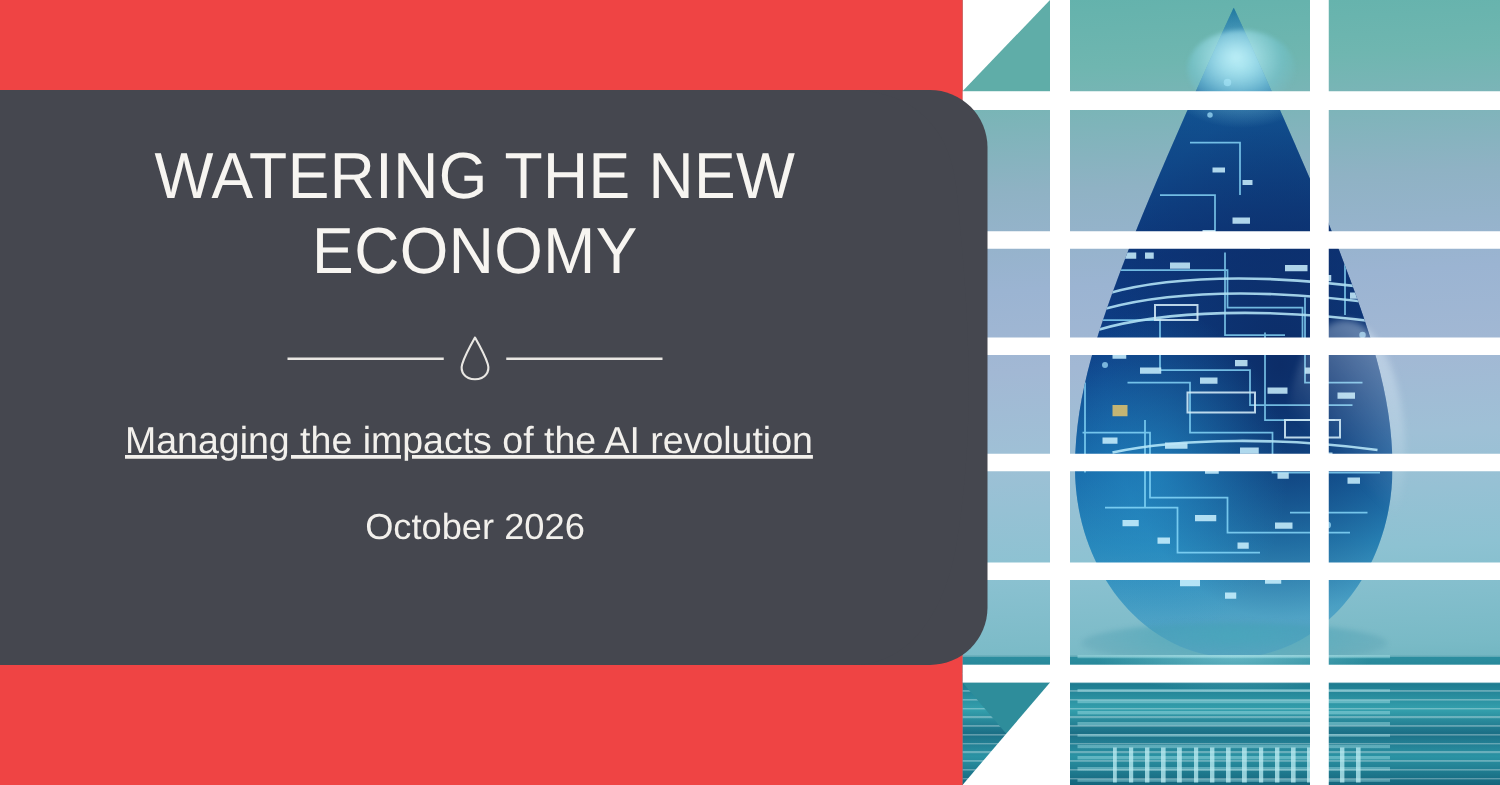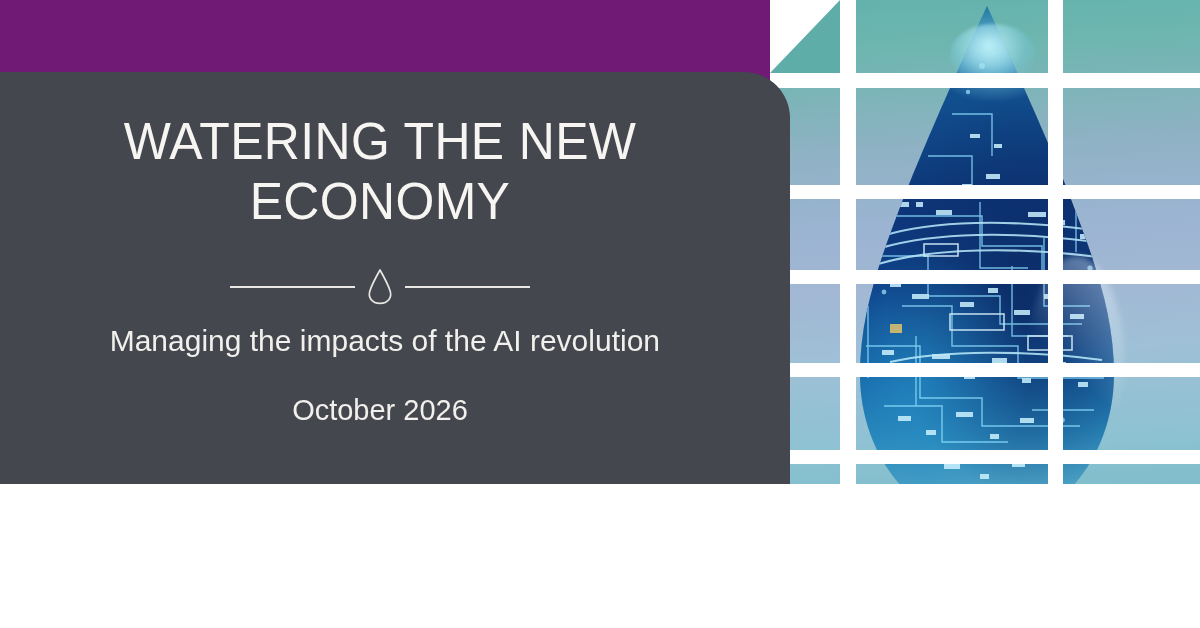--- a/index.html
+++ b/index.html
@@ -4,21 +4,21 @@
 <title>Watering the New Economy</title>
 <style>
   * { margin:0; padding:0; box-sizing:border-box; }
   html,body { background:#ffffff; }
   body {
     width:1200px; height:628px;
     font-family:"Liberation Sans","DejaVu Sans",sans-serif;
     overflow:hidden; position:relative;
   }
 
-  .cover { position:relative; width:1200px; height:484px; background:#701a75; overflow:hidden; }
+  .cover { position:relative; width:1200px; height:628px; background:#ef4444; overflow:hidden; }
 
   
   .art {
     position:absolute; left:770px; top:0; width:430px; height:628px;
     overflow:hidden;
   }
   .art-bg {
     position:absolute; inset:0;
     background:linear-gradient(177deg,
         #63b2ac 0%, #6fb6b0 9%,
@@ -173,23 +173,24 @@
     width:300px; margin-top:36px; margin-bottom:4px;
   }
   .divider .rule { height:2px; background:#e9e7e3; flex:1 1 auto; }
   .divider .drop-glyph { margin:0 12px; display:block; line-height:0; }
 
   .subtitle {
     color:#f2f0ec;
     font-size:30px;
     font-weight:400;
     line-height:1.28;
-    text-align:right;
+    text-align:left;
     width:560px;
-    margin-top:12px;
+    margin-top:24px;
+    text-decoration:underline;
   }
   .date {
     color:#f2f0ec;
     font-size:29px;
     font-weight:400;
     text-align:center;
     margin-top:34px;
   }
 </style>
 </head>

